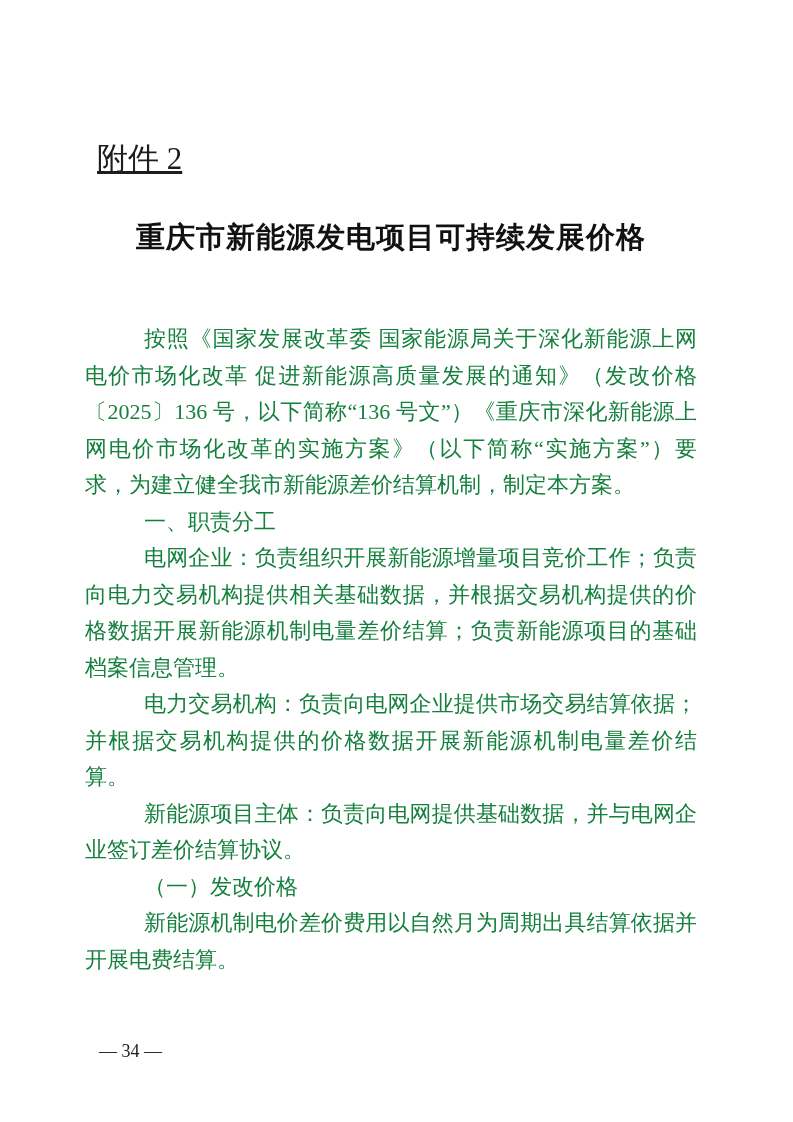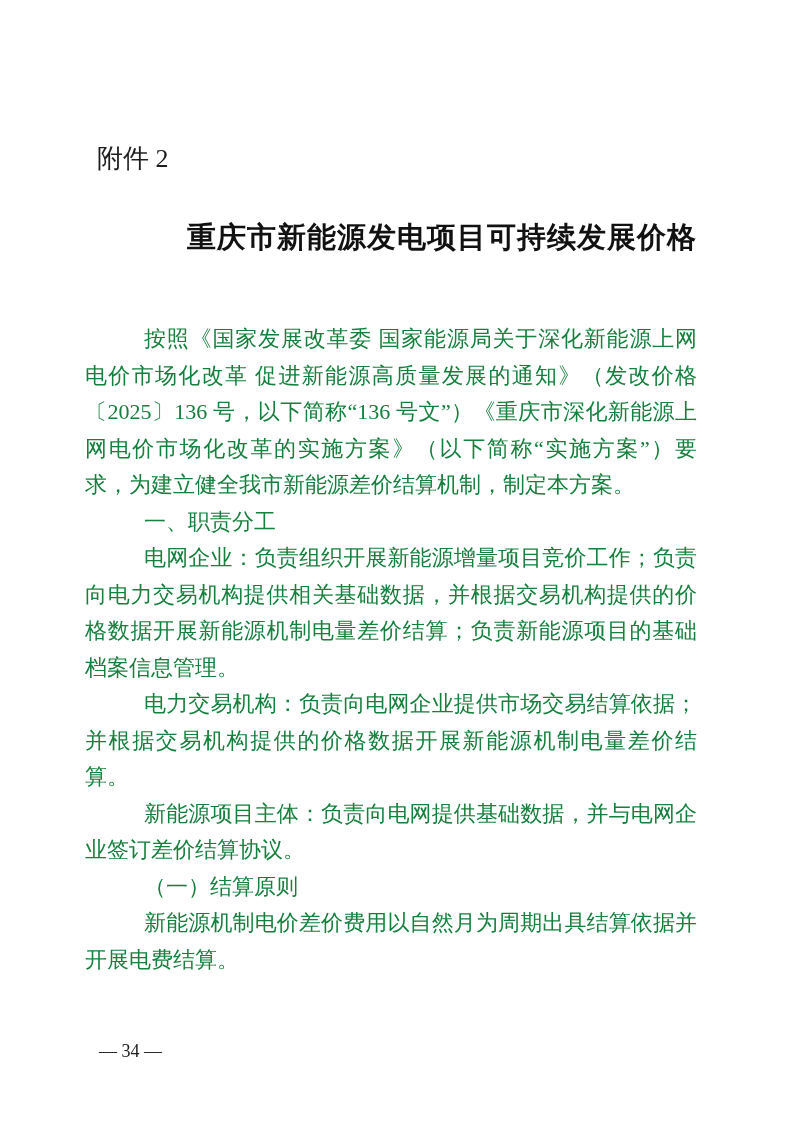--- a/index.html
+++ b/index.html
@@ -13,39 +13,40 @@
     height: 1122px;
     background: #ffffff;
     overflow: hidden;
     color: #1d1d1d;
     font-family: "Liberation Serif", "DejaVu Serif", serif;
   }
   .attachment {
     position: absolute;
     left: 97px;
     top: 146px;
-    font-size: 26px;
+    font-size: 31px;
     line-height: 26px;
     white-space: nowrap;
+    text-decoration: underline;
   }
   .doc-title {
     position: absolute;
     left: 85px;
     right: 96px;
     top: 218px;
     margin: 0;
     text-align: center;
     font-family: "Liberation Sans", "DejaVu Sans", sans-serif;
     font-weight: 700;
     font-size: 29px;
     line-height: 38px;
     color: #111111;
     letter-spacing: 1px;
   }
-  .doc-title span { display: block; text-align: right; }
+  .doc-title span { display: block; }
   .doc-body {
     position: absolute;
     left: 85px;
     top: 321px;
     width: 612px;
     font-size: 22px;
     line-height: 36.5px;
     text-align: justify;
     color: #15803d;
   }
@@ -73,19 +74,19 @@
   <h1 class="doc-title">
     <span>重庆市新能源发电项目可持续发展价格</span>
   </h1>
 
   <div class="doc-body">
     <p>按照《国家发展改革委 国家能源局关于深化新能源上网电价市场化改革 促进新能源高质量发展的通知》（发改价格〔2025〕136 号，以下简称“136 号文”）《重庆市深化新能源上网电价市场化改革的实施方案》（以下简称“实施方案”）要求，为建立健全我市新能源差价结算机制，制定本方案。</p>
     <p>一、职责分工</p>
     <p>电网企业：负责组织开展新能源增量项目竞价工作；负责向电力交易机构提供相关基础数据，并根据交易机构提供的价格数据开展新能源机制电量差价结算；负责新能源项目的基础档案信息管理。</p>
     <p>电力交易机构：负责向电网企业提供市场交易结算依据；并根据交易机构提供的价格数据开展新能源机制电量差价结算。</p>
     <p>新能源项目主体：负责向电网提供基础数据，并与电网企业签订差价结算协议。</p>
-    <p>（一）结算原则</p>
+    <p>（一）发改价格</p>
     <p>新能源机制电价差价费用以自然月为周期出具结算依据并开展电费结算。</p>
   </div>
 
   <div class="footer-page-number">— 34 —</div>
 
 </div>
 
 </body></html>

